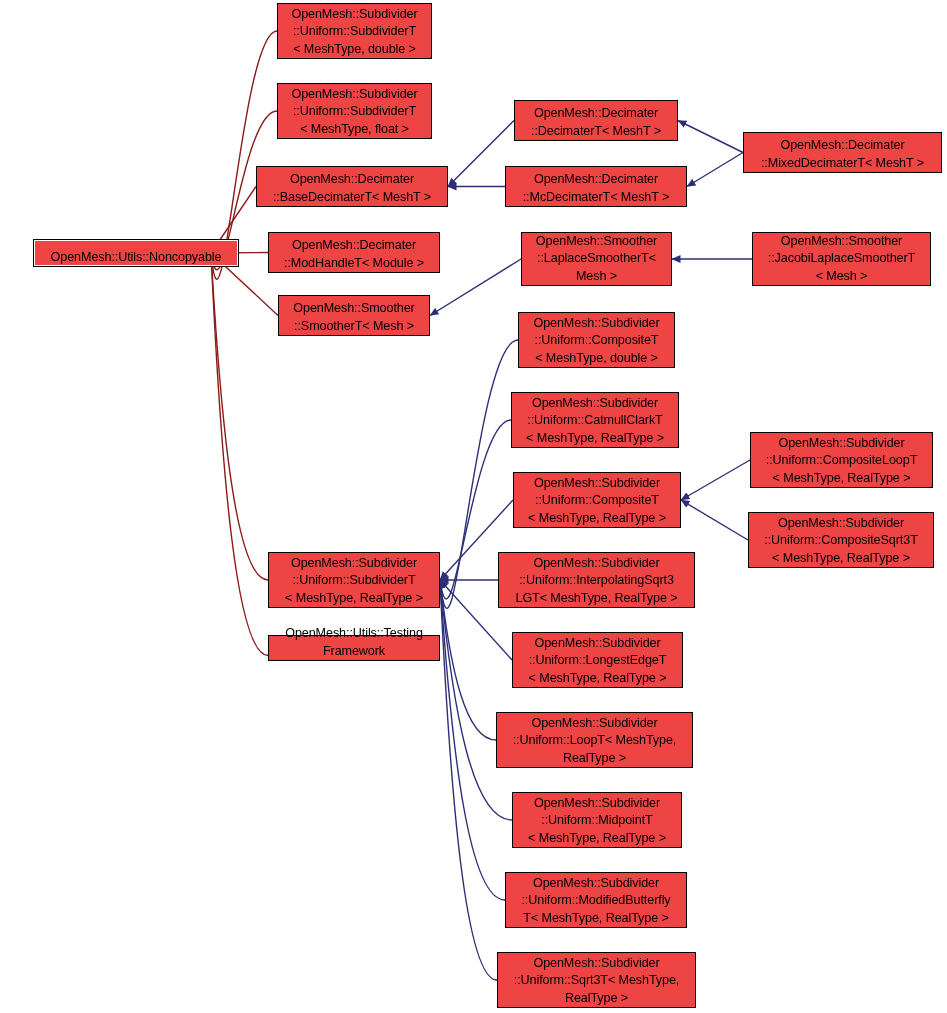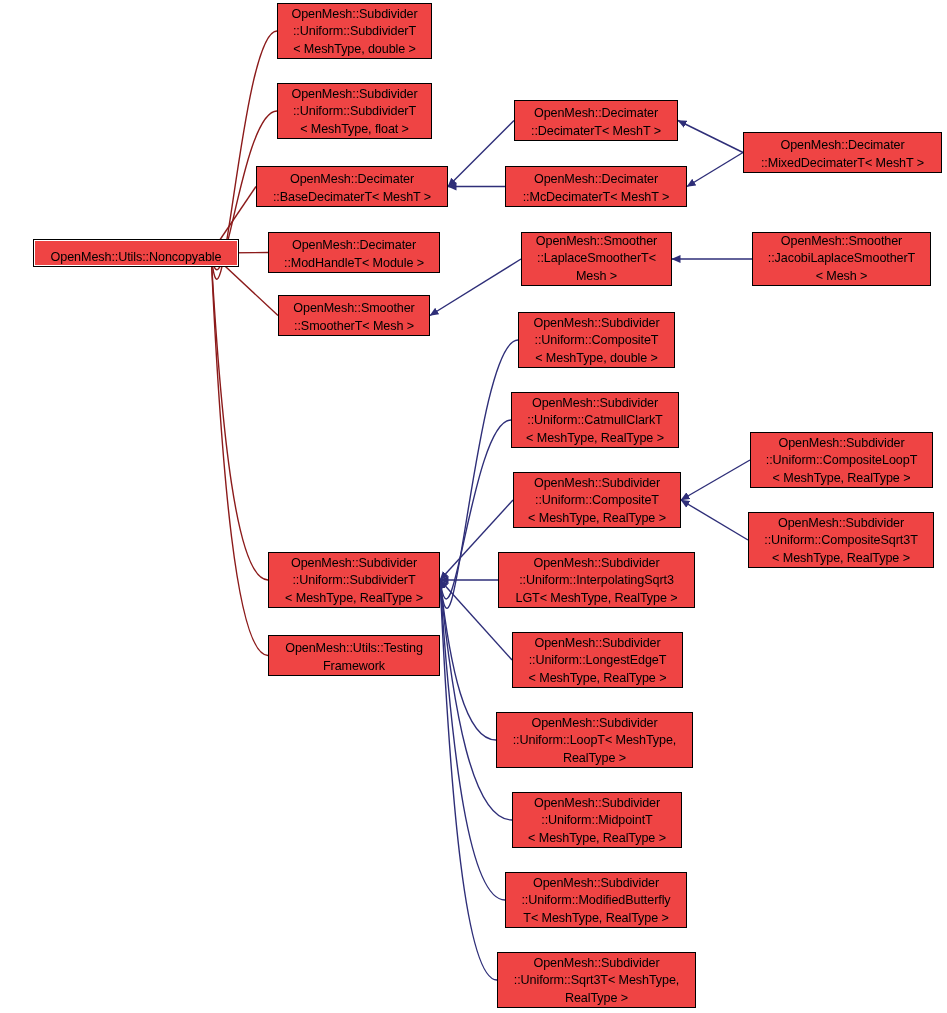--- a/index.html
+++ b/index.html
@@ -126,21 +126,21 @@
 &lt; MeshType, RealType &gt;</span></div>
       <div class="node" style="left: 750px; top: 432px; width: 183px; height: 56px;"><span class="label">OpenMesh::Subdivider
 ::Uniform::CompositeLoopT
 &lt; MeshType, RealType &gt;</span></div>
       <div class="node" style="left: 748px; top: 512px; width: 186px; height: 56px;"><span class="label">OpenMesh::Subdivider
 ::Uniform::CompositeSqrt3T
 &lt; MeshType, RealType &gt;</span></div>
       <div class="node" style="left: 268px; top: 552px; width: 172px; height: 56px;"><span class="label">OpenMesh::Subdivider
 ::Uniform::SubdividerT
 &lt; MeshType, RealType &gt;</span></div>
-      <div class="node" style="left: 268px; top: 635px; width: 172px; height: 41px;"><span class="label">OpenMesh::Utils::Testing
+      <div class="node" style="left: 268px; top: 635px; width: 172px; height: 26px;"><span class="label">OpenMesh::Utils::Testing
 Framework</span></div>
       <div class="node" style="left: 498px; top: 552px; width: 197px; height: 56px;"><span class="label">OpenMesh::Subdivider
 ::Uniform::InterpolatingSqrt3
 LGT&lt; MeshType, RealType &gt;</span></div>
       <div class="node" style="left: 512px; top: 632px; width: 171px; height: 56px;"><span class="label">OpenMesh::Subdivider
 ::Uniform::LongestEdgeT
 &lt; MeshType, RealType &gt;</span></div>
       <div class="node" style="left: 496px; top: 712px; width: 197px; height: 56px;"><span class="label">OpenMesh::Subdivider
 ::Uniform::LoopT&lt; MeshType,
 RealType &gt;</span></div>

